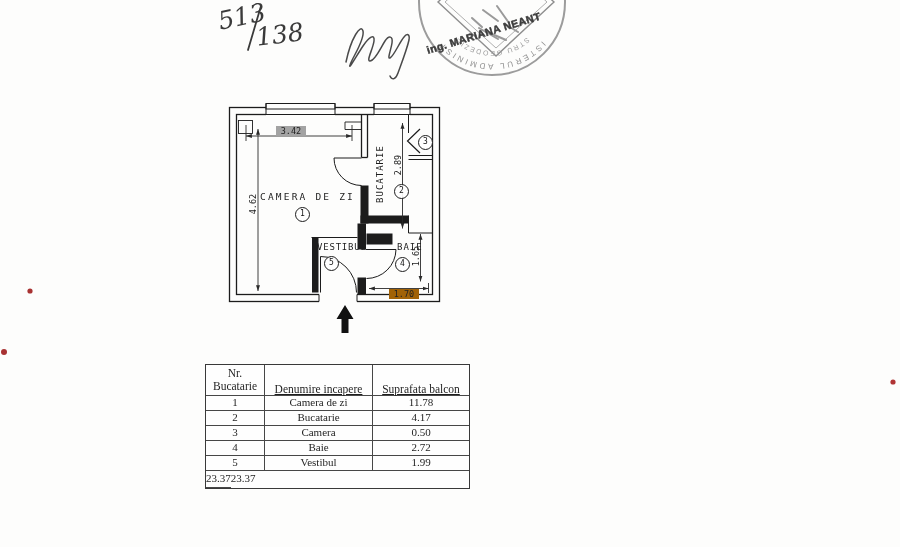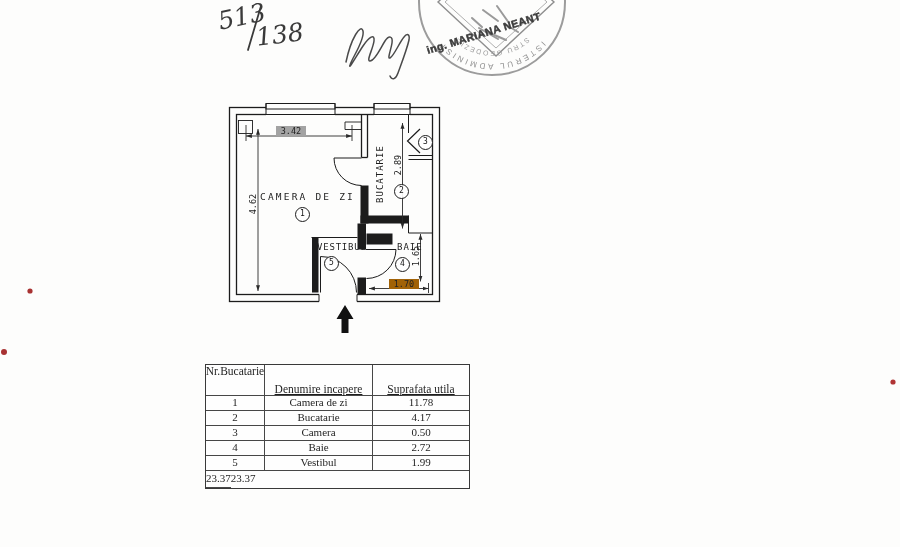--- a/index.html
+++ b/index.html
@@ -20,21 +20,21 @@
 
   
   #areas-table{position:absolute;left:205px;top:364px;width:263px;border:1.6px solid #393939;
                font-family:"Liberation Serif",serif;color:#1e1e1e;background:rgba(255,255,255,.55);}
   .trow{display:flex;border-bottom:1px solid #474747;}
   .trow:last-child{border-bottom:none;}
   .c1{width:58px;border-right:1px solid #474747;text-align:center;}
   .c2{width:107px;border-right:1px solid #474747;text-align:center;}
   .c3{flex:1;text-align:center;}
   .thead{height:30px;font-size:11.5px;}
-  .thead .c1{display:flex;flex-direction:row;justify-content:center;line-height:13px;}
+  .thead .c1{display:flex;flex-direction:column;justify-content:center;line-height:13px;}
   .thead .c2,.thead .c3{display:flex;align-items:flex-end;justify-content:center;padding-top:2px;text-decoration:underline;}
   .drow{height:14px;font-size:11px;line-height:13.5px;}
   #tsummary{display:flex;}
   .sum-left{width:166px;border-right:1px solid #474747;display:flex;flex-direction:column;justify-content:space-around;
             text-align:center;font-size:11px;line-height:15px;padding:1px 0;}
   .sum-right{flex:1;display:flex;}
   .sum-val{height:16px;font-size:11px;line-height:15px;text-align:center;border-bottom:1px solid #474747;}
   .sum-val:last-child{border-bottom:none;}
 </style>
 </head>
@@ -174,34 +174,34 @@
 
   <span class="plan-label" style="left:397px;top:242px;font-size:9px;letter-spacing:1px;">BAIE</span>
   <span class="badge" style="left:395px;top:257px;">4</span>
 
   <span class="plan-label" style="left:317px;top:242px;font-size:9px;letter-spacing:0.8px;">VESTIBUL</span>
   <span class="badge" style="left:324px;top:256px;">5</span>
 
   <span class="dim" style="left:276px;top:126px;background:#a3a3a3;">3.42</span>
   <span class="dim rot" style="left:238px;top:199px;">4.62</span>
   <span class="dim rot" style="left:383px;top:160px;">2.89</span>
-  <span class="dim" style="left:389px;top:279px;background:#a16207;">1.70</span>
+  <span class="dim" style="left:389px;top:289px;background:#a16207;">1.70</span>
   <span class="dim rot" style="left:401px;top:251px;">1.65</span>
 
   <div id="areas-table">
     <div class="trow thead">
       <div class="c1">
         <span>Nr.</span>
         <span>Bucatarie</span>
       </div>
       <div class="c2">
           <span>Denumire incapere</span>
         </div>
       <div class="c3">
-          <span>Suprafata utila</span>
+          <span>Suprafata balcon</span>
         </div>
     </div>
 
     <div class="trow drow">
       <div class="c1">1</div>
       <div class="c2">Camera de zi</div>
       <div class="c3">11.78</div>
     </div>
     <div class="trow drow">
       <div class="c1">2</div>

